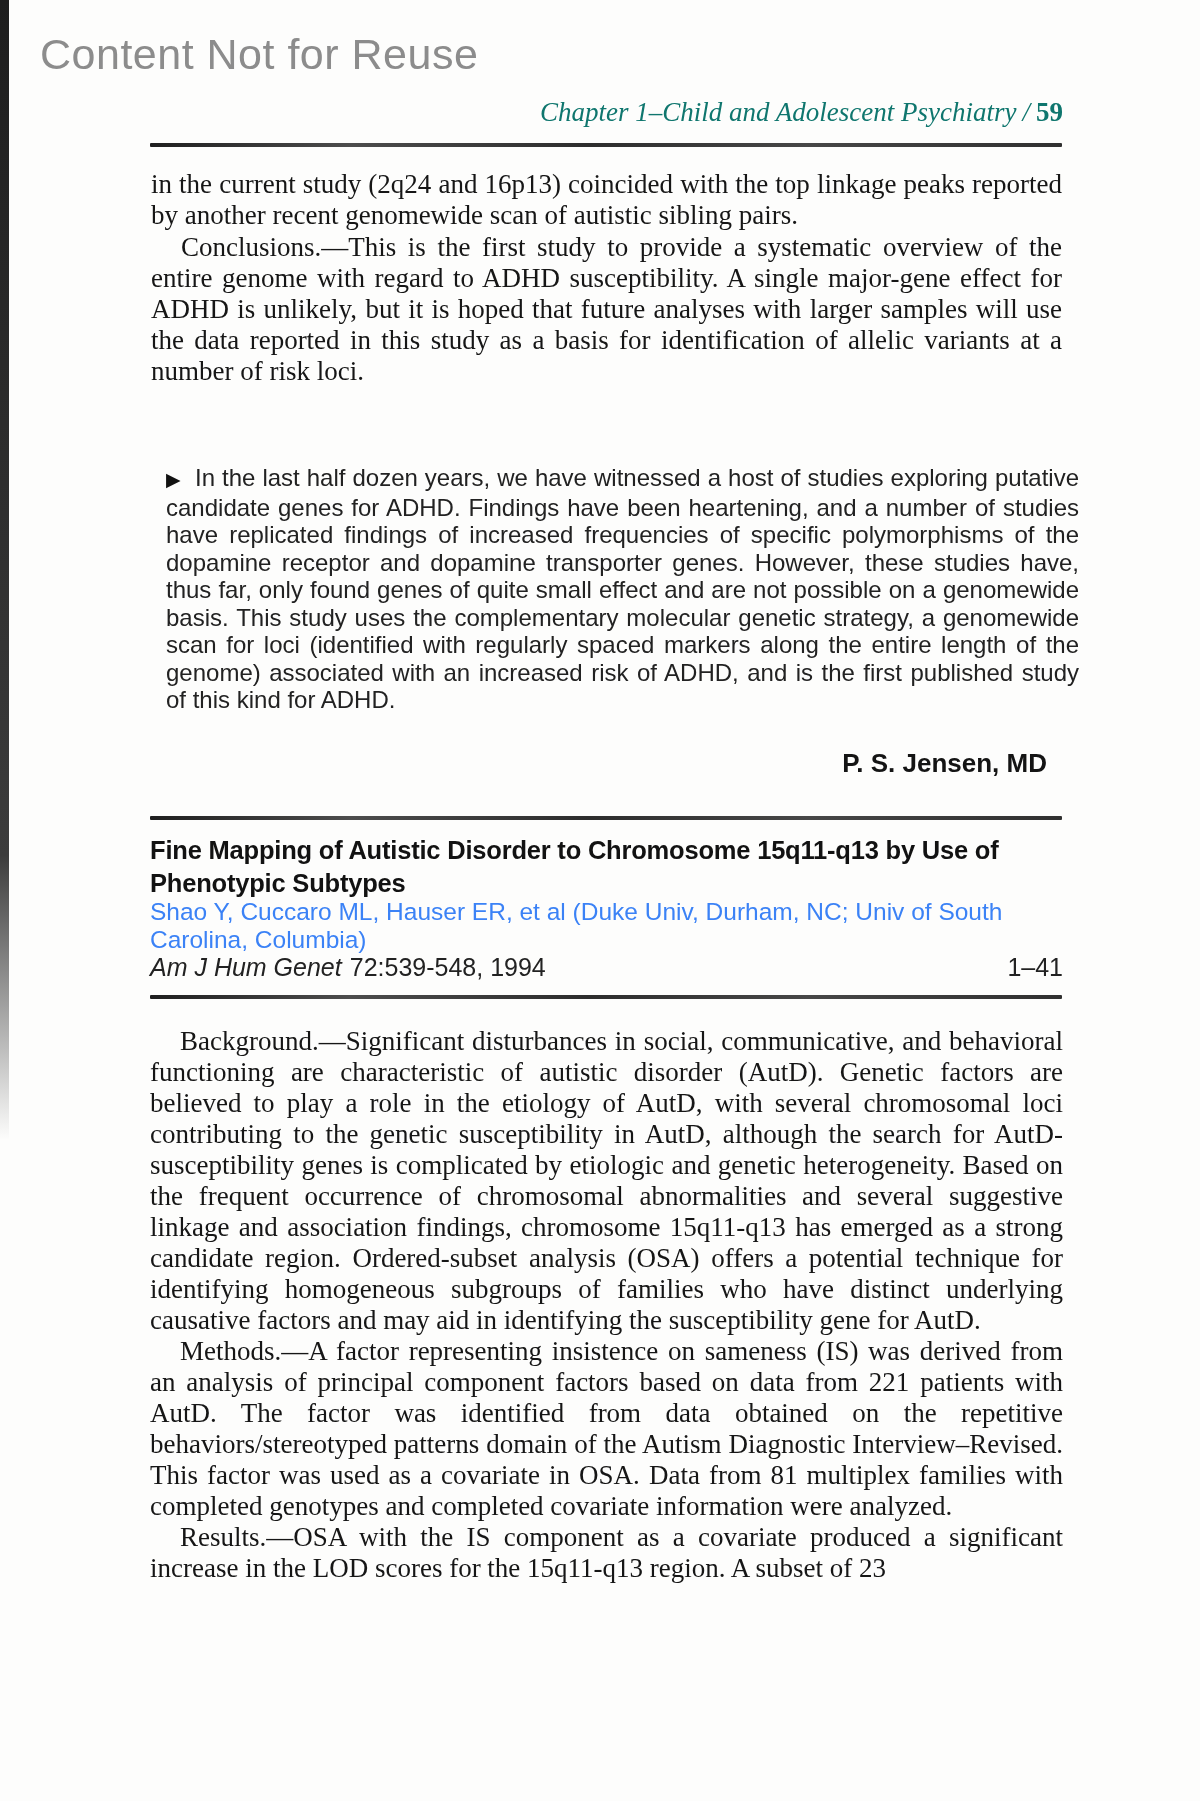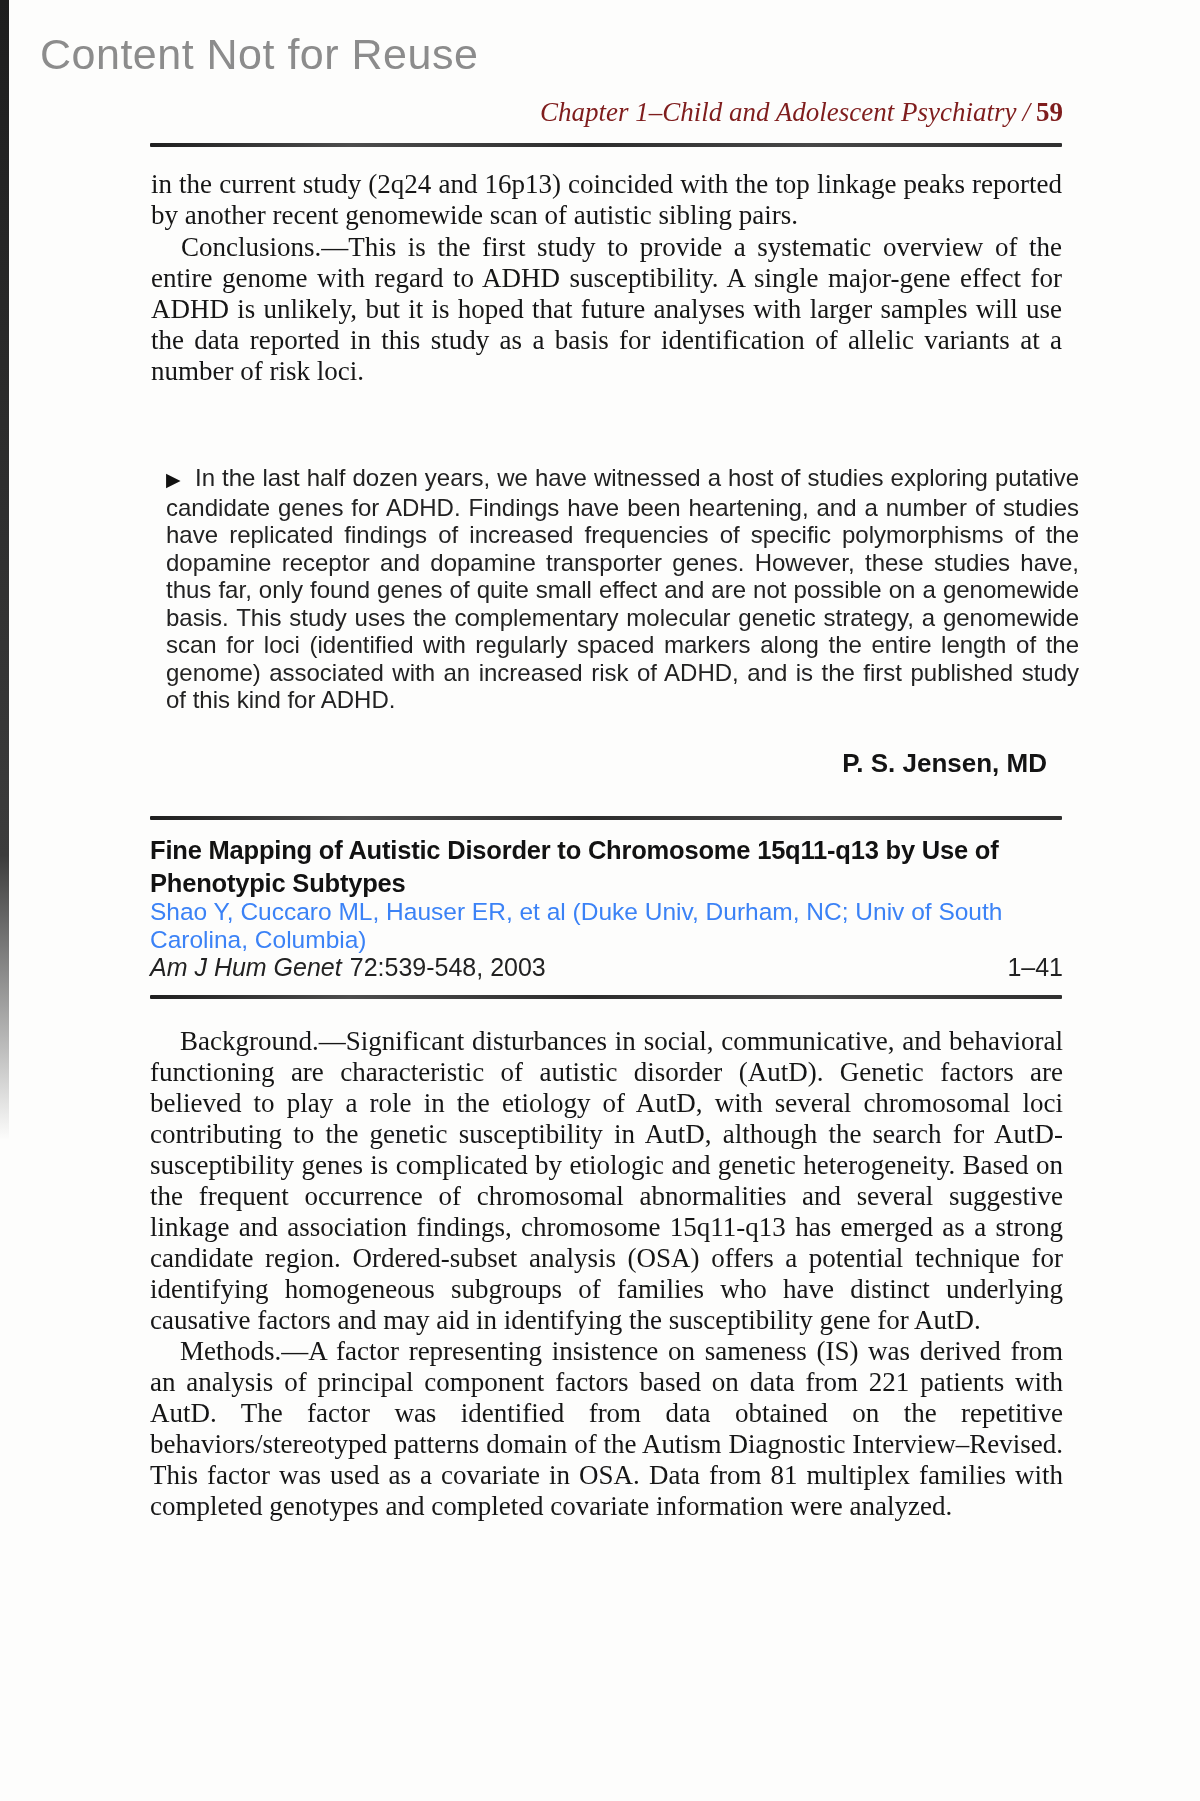--- a/index.html
+++ b/index.html
@@ -26,21 +26,21 @@
   .watermark {
     position: absolute; top: 30px; left: 40px;
     font-family: "Liberation Sans", sans-serif;
     font-size: 43px; line-height: 48px;
     color: #8c8c8c; letter-spacing: 0.5px;
   }
   .page-header {
     position: absolute; top: 96px; left: 150px; width: 913px;
     text-align: right;
     font-size: 27px; line-height: 32px;
-    font-style: italic; color: #7f1d1d;
+    font-style: italic; color: #0f766e;
   }
   .page-header .sep { font-style: italic; padding: 0 6px; }
   .page-header .pagenum { font-style: normal; font-weight: bold; }
   .rule {
     position: absolute; left: 150px; width: 912px; height: 3.5px;
     background: linear-gradient(90deg, #1f1f1f, #4d4d4d 22%, #2d2d2d 48%, #474747 72%, #303030 100%);
     border-radius: 1px;
   }
   .rule1 { top: 143px; }
   .rule2 { top: 816px; height: 4px; }
@@ -125,24 +125,25 @@
 
   <div class="signature">P. S. Jensen, MD</div>
 
   <div class="rule rule2"></div>
 
   <div class="article-title">Fine Mapping of Autistic Disorder to Chromosome 15q11-q13 by Use of Phenotypic Subtypes</div>
 
   <div class="article-authors">Shao Y, Cuccaro ML, Hauser ER, et al (Duke Univ, Durham, NC; Univ of South Carolina, Columbia)</div>
 
   <div class="citation-row">
-    <span><span class="journal">Am J Hum Genet</span><span class="cite-detail">72:539-548, 2003</span></span>
+    <span><span class="journal">Am J Hum Genet</span><span class="cite-detail">72:539-548, 1994</span></span>
     <span>1–41</span>
   </div>
 
   <div class="rule rule3"></div>
 
   <div class="abstract">
     <p class="indent"><span class="lead">Background.—</span><span>Significant disturbances in social, communicative, and behavioral functioning are characteristic of autistic disorder (AutD). Genetic factors are believed to play a role in the etiology of AutD, with several chromosomal loci contributing to the genetic susceptibility in AutD, although the search for AutD-susceptibility genes is complicated by etiologic and genetic heterogeneity. Based on the frequent occurrence of chromosomal abnormalities and several suggestive linkage and association findings, chromosome 15q11-q13 has emerged as a strong candidate region. Ordered-subset analysis (OSA) offers a potential technique for identifying homogeneous subgroups of families who have distinct underlying causative factors and may aid in identifying the susceptibility gene for AutD.</span></p>
     <p class="indent"><span class="lead">Methods.—</span><span>A factor representing insistence on sameness (IS) was derived from an analysis of principal component factors based on data from 221 patients with AutD. The factor was identified from data obtained on the repetitive behaviors/stereotyped patterns domain of the Autism Diagnostic Interview–Revised. This factor was used as a covariate in OSA. Data from 81 multiplex families with completed genotypes and completed covariate information were analyzed.</span></p>
+    <p class="indent"><span class="lead">Results.—</span><span>OSA with the IS component as a covariate produced a significant increase in the LOD scores for the 15q11-q13 region. A subset of 23</span></p>
   </div>
 
 </div>
 
 </body></html>

